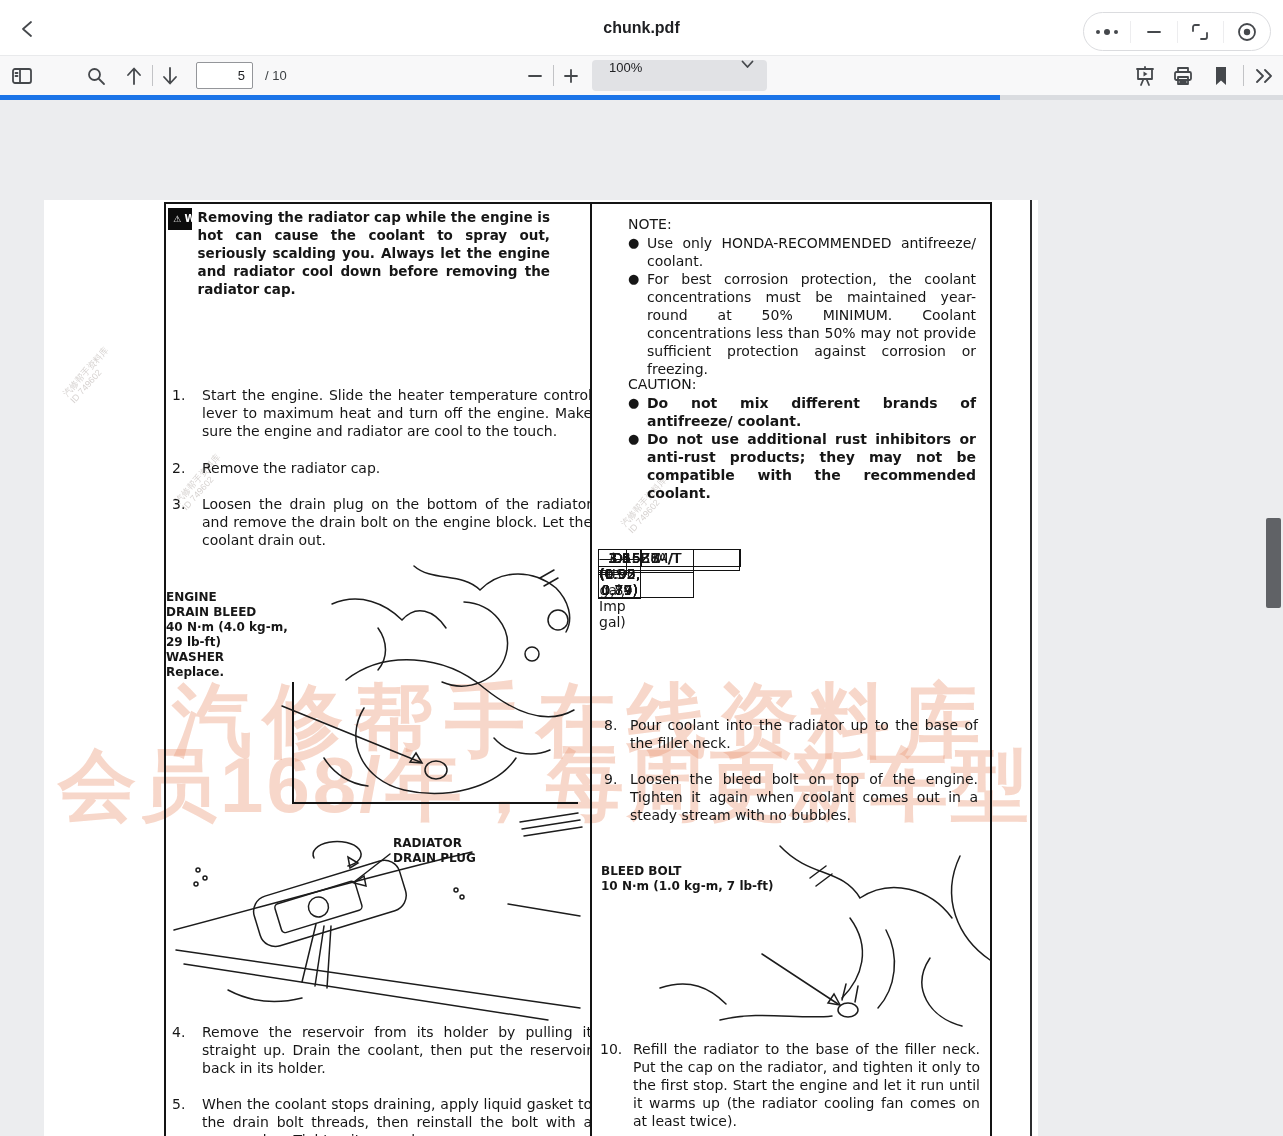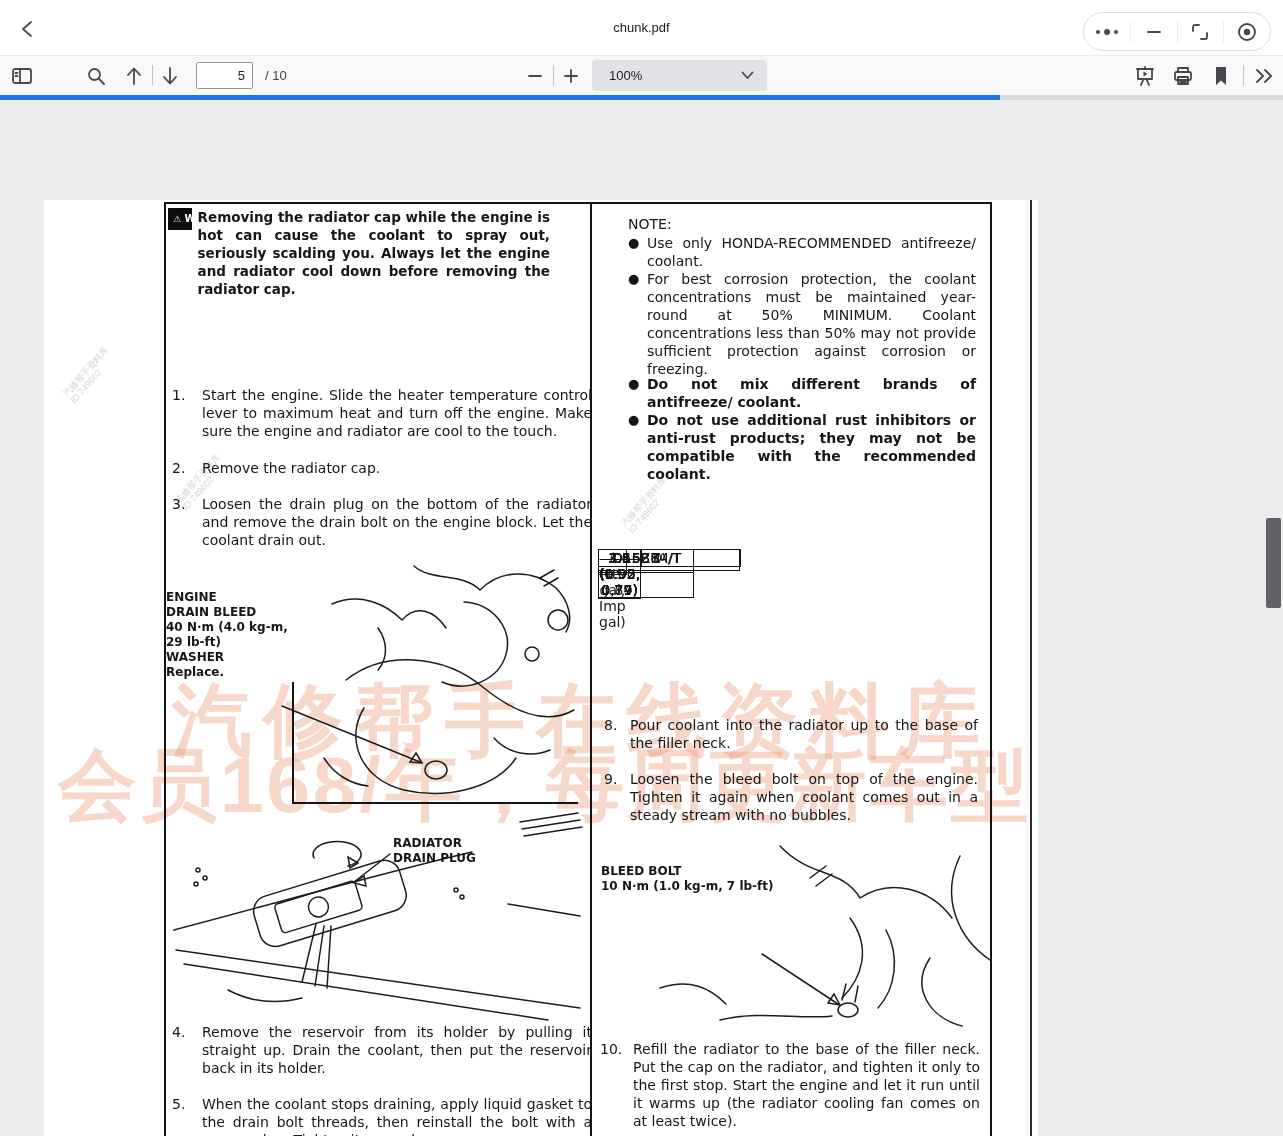--- a/index.html
+++ b/index.html
@@ -2,32 +2,32 @@
 <html><head>
 <meta charset="utf-8">
 <style>
   * { box-sizing: border-box; margin: 0; padding: 0; }
   html,body { width:1283px; height:1136px; overflow:hidden; }
   body { position:relative; font-family:"Liberation Sans", sans-serif; background:#ecedef; }
 
   
   .topbar { position:absolute; left:0; top:0; width:1283px; height:56px; background:#ffffff; border-bottom:1px solid #e9eaec; z-index:90; }
   .back-btn { position:absolute; left:14px; top:15px; width:28px; height:28px; background:none; border:none; cursor:pointer; }
-  .win-title { position:absolute; left:0; top:0; width:1283px; height:56px; line-height:56px; text-align:center; font-size:13px; color:#202124; }
+  .win-title { position:absolute; left:0; top:0; width:1283px; height:56px; line-height:56px; text-align:center; font-size:16px; color:#202124;font-weight:bold; }
   .pill { position:absolute; left:1083px; top:12px; width:188px; height:39px; border:1px solid #dbdcdf; border-radius:20px; display:flex; align-items:center; background:#fff; }
   .pill .pbtn { flex:1; height:100%; display:flex; align-items:center; justify-content:center; background:none; border:none; cursor:pointer; }
   .pill .pdiv { width:1px; height:22px; background:#ededef; }
 
   
   .toolbar { position:absolute; left:0; top:56px; width:1283px; height:39px; background:#f8f8f9; z-index:90; }
   .tbtn { position:absolute; background:none; border:none; display:flex; align-items:center; justify-content:center; cursor:pointer; height:39px; top:0; }
   .tdiv { position:absolute; top:9px; width:1px; height:21px; background:#c2c3c6; }
   .page-input { position:absolute; left:196px; top:6px; width:57px; height:27px; border:1px solid #94969a; border-radius:2px; background:#fff; font-size:13px; text-align:right; padding-right:7px; color:#202124; font-family:"Liberation Sans",sans-serif; }
   .page-total { position:absolute; left:265px; top:0; height:39px; line-height:39px; font-size:13px; color:#3c4043; }
-  .zoombox { position:absolute; left:592px; top:4px; width:175px; height:31px; background:#e1e2e5; border-radius:4px; display:flex; align-items:center; cursor:pointer; }
+  .zoombox { position:absolute; left:592px; top:4px; width:175px; height:31px; background:#e1e2e5; border-radius:4px; display:flex; cursor:pointer; }
   .zoombox span { margin-left:17px; font-size:13px; color:#202124; flex:1; }
   .zoombox svg { margin-right:13px; }
 
   
   .progress-track { position:absolute; left:0; top:95px; width:1283px; height:5px; background:#dadce0; z-index:91; }
   .progress-fill { position:absolute; left:0; top:0; height:5px; background:#1b74e8; }
 
   
   .content { position:absolute; left:0; top:100px; width:1283px; height:1036px; background:#ecedef; }
   .page { position:absolute; left:44px; top:100px; width:994px; height:1036px; background:#ffffff; overflow:hidden; }
@@ -303,20 +303,21 @@
       <span class="dot">●</span>
           <span class="bt">Use only HONDA-RECOMMENDED antifreeze/ coolant.</span>
     </div>
     <div class="bl">
       <span class="dot">●</span>
           <span class="bt">For best corrosion protection, the coolant concentrations must be maintained year-round at 50% MINIMUM. Coolant concentrations less than 50% may not provide sufficient protection against corrosion or freezing.</span>
     </div>
   </div>
 
   <div class="scan bullets bold-bullets" style="left:584px; top:175px; width:348px;">
+    <span class="ntitle">CAUTION:</span>
     <div class="bl">
       <span class="dot">●</span>
           <span class="bt">Do not mix different brands of antifreeze/ coolant.</span>
     </div>
     <div class="bl">
       <span class="dot">●</span>
           <span class="bt">Do not use additional rust inhibitors or anti-rust products; they may not be compatible with the recommended coolant.</span>
     </div>
   </div>
 

